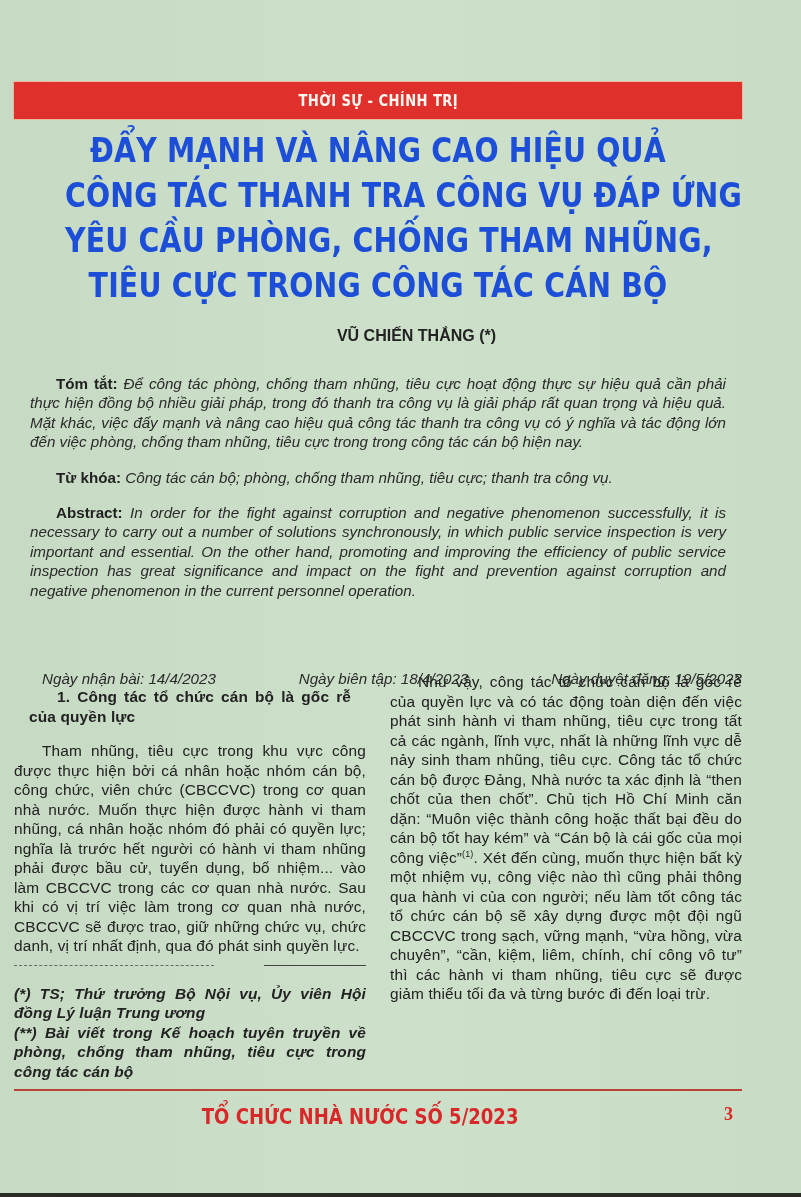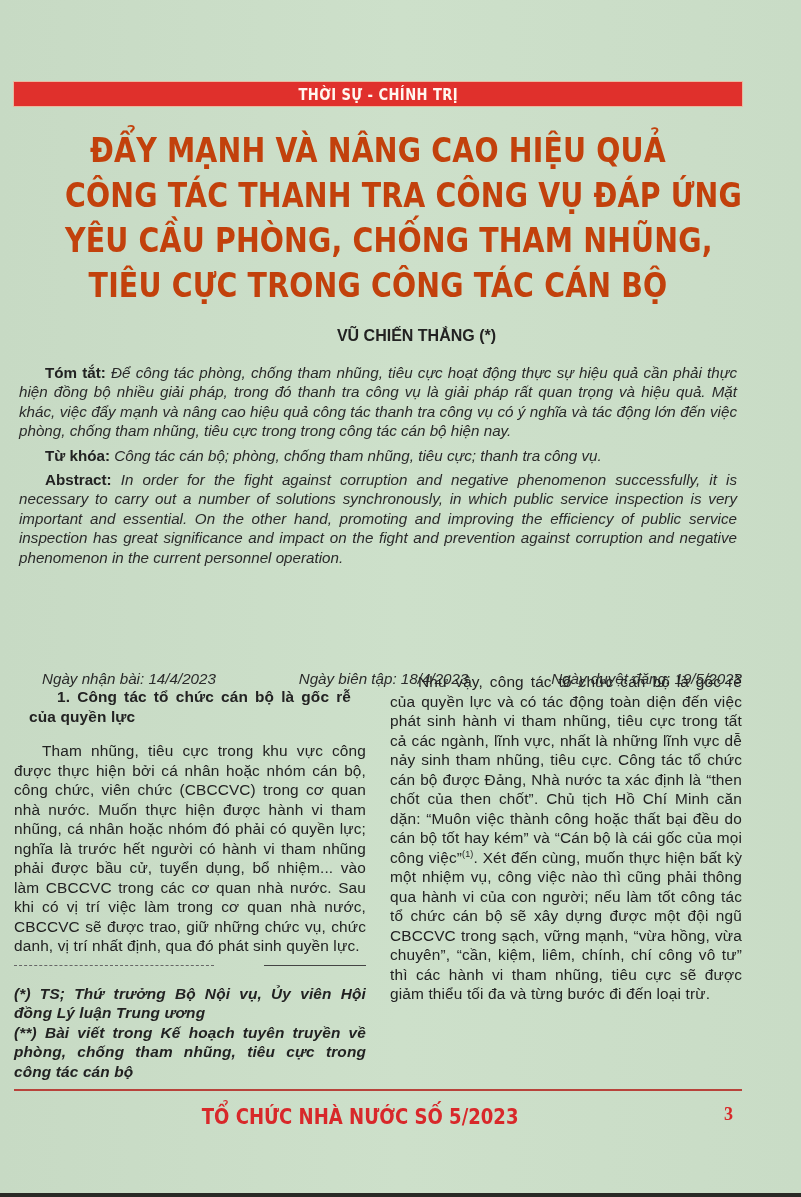--- a/index.html
+++ b/index.html
@@ -26,21 +26,21 @@
     right: 0;
     bottom: 0;
     height: 4px;
     background: #2a2a26;
   }
   .section-banner {
     position: absolute;
     left: 14px;
     top: 82px;
     width: 728px;
-    height: 24px;
+    height: 37px;
     background: #e0302c;
     box-shadow: 0 0 0 1px #e9b9a0;
     display: flex;
     align-items: center;
     justify-content: center;
   }
   .section-banner span {
     color: #fff7f0;
     font-family: "DejaVu Sans", sans-serif;
     font-weight: bold;
@@ -48,21 +48,21 @@
     letter-spacing: 0.5px;
     transform: scaleX(0.82);
     display: inline-block;
   }
   .article-title {
     position: absolute;
     left: 14px;
     width: 728px;
     top: 128px;
     text-align: center;
-    color: #c2410c;
+    color: #1d4ed8;
     font-family: "DejaVu Sans", sans-serif;
     font-weight: bold;
     font-size: 33px;
     line-height: 45px;
     letter-spacing: 0.2px;
   }
   .article-title div {
     display: block;
     transform: scaleX(0.86);
     transform-origin: center;
@@ -85,21 +85,21 @@
     left: 14px;
     width: 728px;
     top: 358px;
     font-family: "Liberation Sans", sans-serif;
     font-size: 15.2px;
     line-height: 19.4px;
     color: #2a2a2a;
     text-align: justify;
   }
   .abstract-block p {
-    margin: 5px;
+    margin: 16px;
     text-indent: 26px;
   }
   .abstract-block .lbl {
     font-style: normal;
     font-weight: bold;
     color: #222;
   }
   .abstract-block .txt {
     font-style: italic;
   }

